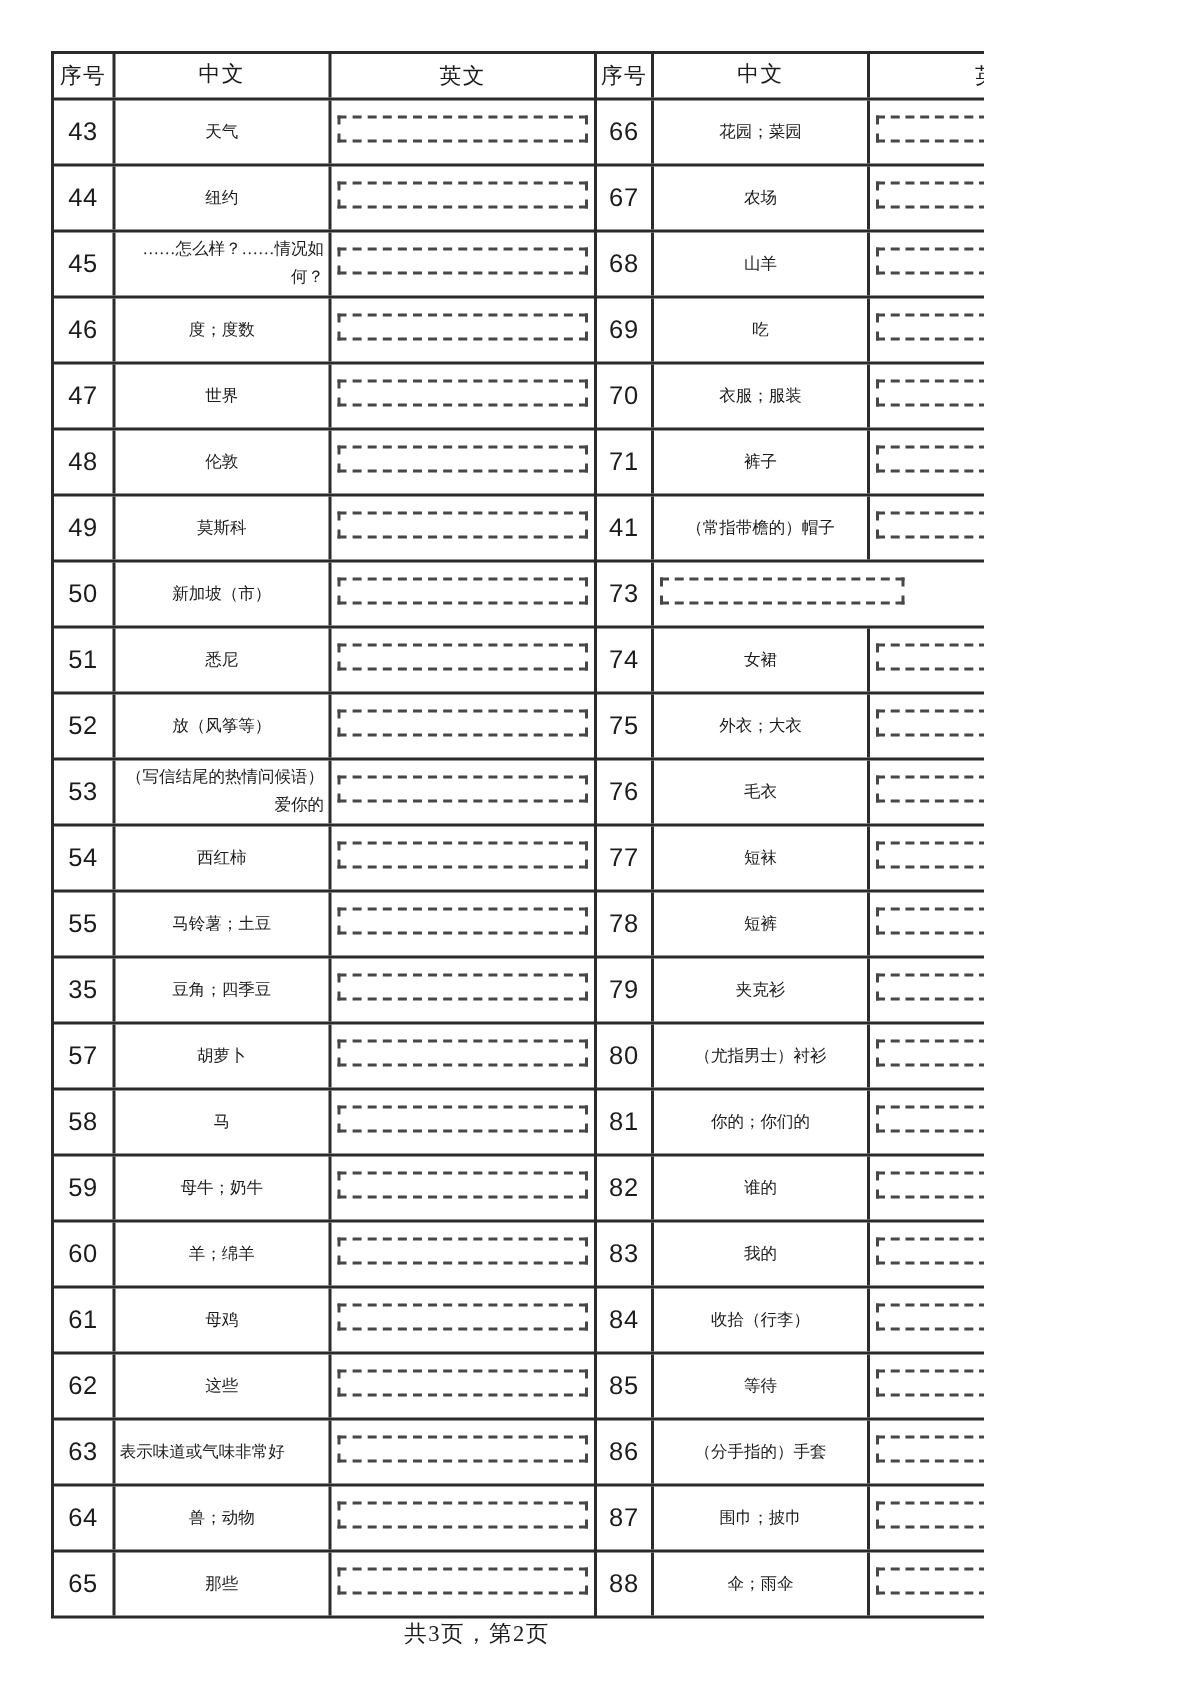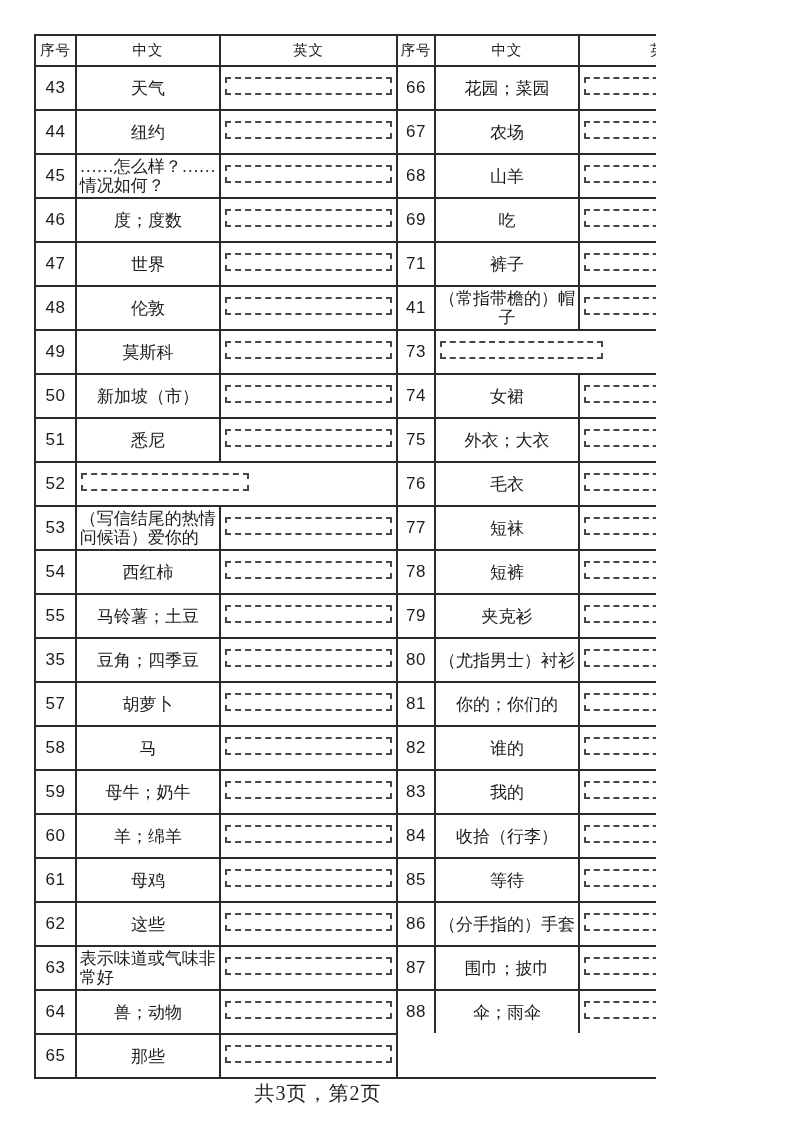--- a/index.html
+++ b/index.html
@@ -50,54 +50,54 @@
   }
   .cell.num {
     width: 39px;
     font-family: "Liberation Sans", "DejaVu Sans", sans-serif;
     font-size: 17px;
     letter-spacing: 0.5px;
   }
   .cell.zh {
     width: 145px;
     border-left: 2px solid var(--border);
-    font-size: 17px;
+    font-size: 11px;
     text-align: center;
     line-height: 19px;
     padding: 0 3px;
   }
   .cell.en {
     width: 178px;
     border-left: 2px solid var(--border);
     display: block;
   }
   .vtable.right .cell.num { width: 36px; }
   .vtable.right .cell.zh  { width: 144px; }
   .vtable.right .cell.en  { width: 173px; }
 
   .row.header .cell {
     font-size: 14.5px;
     letter-spacing: 1px;
   }
   .cell.zh.long {
     justify-content: flex-start;
-    text-align: left;
+    text-align: right;
   }
   .blank {
     height: 18px;
     margin: 10px 4px 0 4px;
     border: 2px dashed var(--dash);
     background: transparent;
   }
   .footer {
     position: absolute;
     top: 1080px;
     left: 0; right: 20px;
     text-align: center;
-    font-size: 20px;
+    font-size: 15px;
     letter-spacing: 1px;
   }
 </style>
 </head>
 <body>
 
 <div class="page">
   <div class="tables-wrap">
 
     <div class="vtable left">
@@ -164,20 +164,21 @@
   </div>
         <div class="row">
     <div class="cell num">51</div>
     <div class="cell zh">悉尼</div>
     <div class="cell en">
       <div class="blank"></div>
     </div>
   </div>
         <div class="row">
     <div class="cell num">52</div>
+    <div class="cell zh">放（风筝等）</div>
     <div class="cell en">
       <div class="blank"></div>
     </div>
   </div>
         <div class="row">
     <div class="cell num">53</div>
     <div class="cell zh long">（写信结尾的热情问候语）爱你的</div>
     <div class="cell en">
       <div class="blank"></div>
     </div>
@@ -296,20 +297,27 @@
     </div>
   </div>
         <div class="row">
     <div class="cell num">69</div>
     <div class="cell zh">吃</div>
     <div class="cell en">
       <div class="blank"></div>
     </div>
   </div>
         <div class="row">
+    <div class="cell num">70</div>
+    <div class="cell zh">衣服；服装</div>
+    <div class="cell en">
+      <div class="blank"></div>
+    </div>
+  </div>
+        <div class="row">
     <div class="cell num">71</div>
     <div class="cell zh">裤子</div>
     <div class="cell en">
       <div class="blank"></div>
     </div>
   </div>
         <div class="row">
     <div class="cell num">41</div>
     <div class="cell zh">（常指带檐的）帽子</div>
     <div class="cell en">

